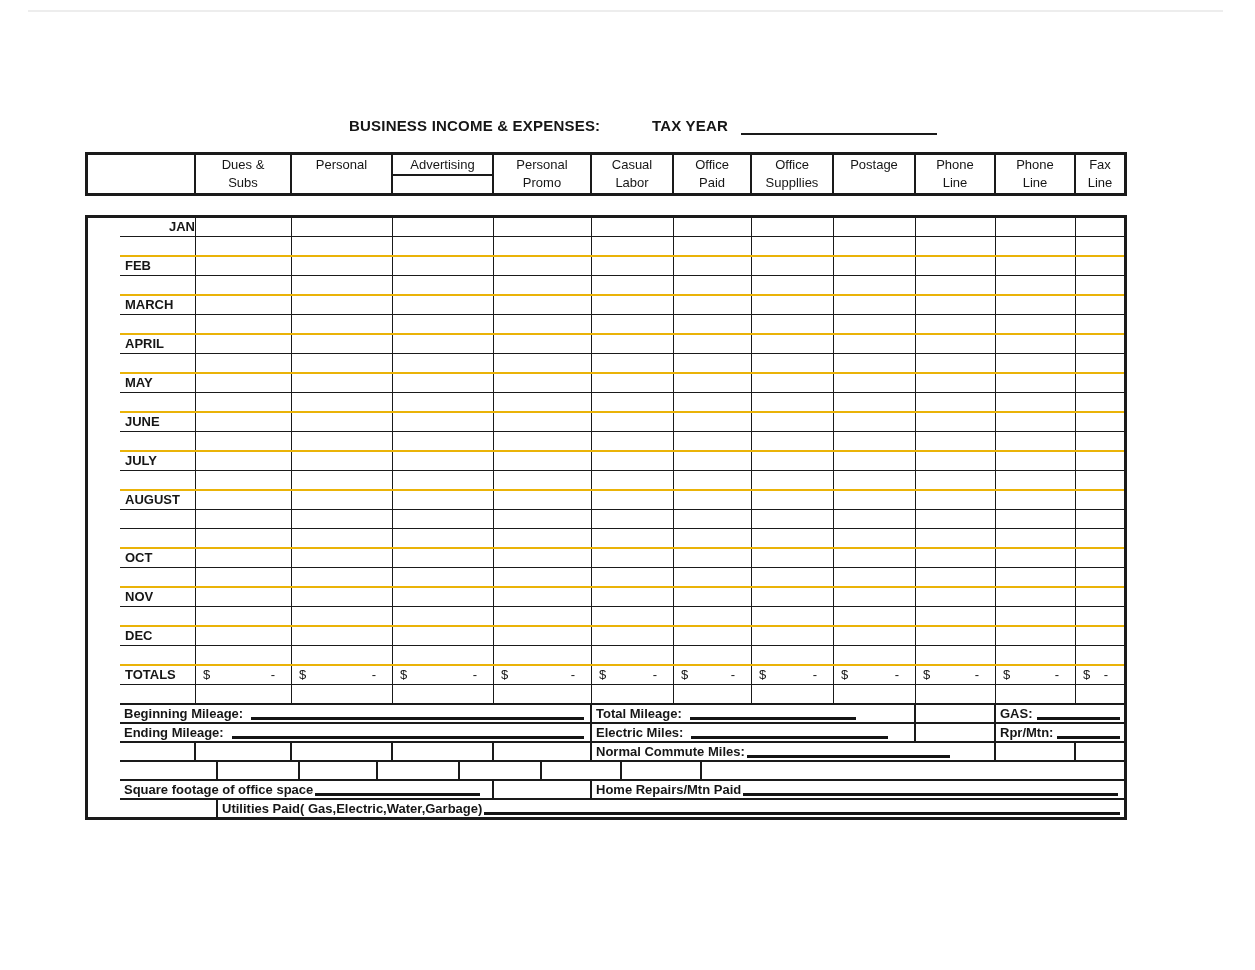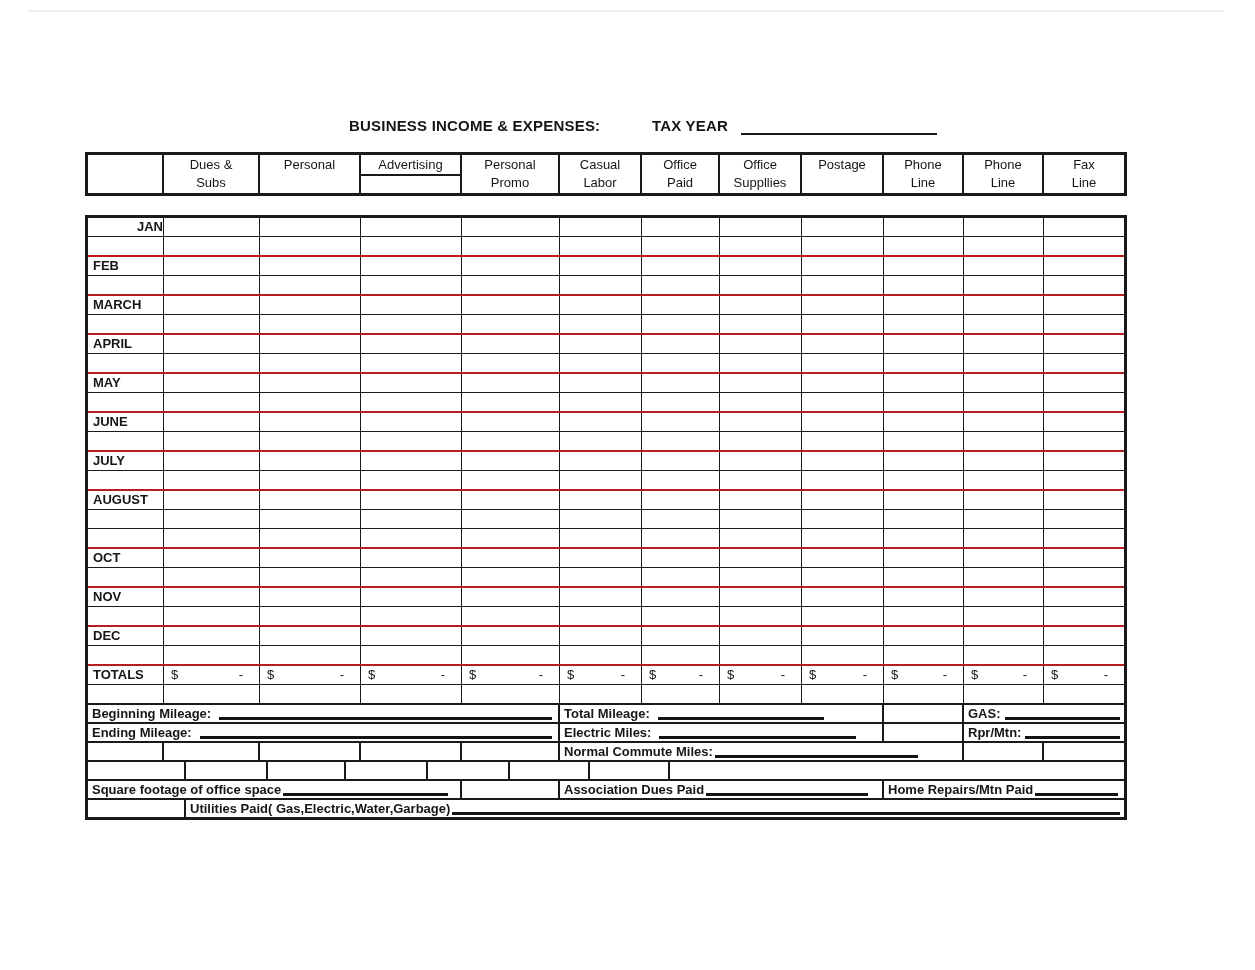--- a/index.html
+++ b/index.html
@@ -9,36 +9,36 @@
     -webkit-font-smoothing:antialiased;
   }
   .artifact { position:absolute; top:10px; left:28px; width:1195px; height:2px; background:#ededed; }
 
   
   .title-main { position:absolute; left:349px; top:117px; font-size:15px; font-weight:bold; letter-spacing:.2px; white-space:nowrap; }
   .title-taxyear { position:absolute; left:652px; top:117px; font-size:15px; font-weight:bold; letter-spacing:.2px; white-space:nowrap; }
   .taxyear-line { position:absolute; left:741px; top:133px; width:196px; height:0; border-bottom:2px solid #1a1a1a; }
 
   
-  .tbl { position:absolute; left:85px; width:1042px; box-sizing:border-box; border:3px solid #1a1a1a; background:#fff; }
+  .tbl { position:absolute; left:85px; width:1042px; box-sizing:border-box; border:3px solid #1a1a1a; background:#fff;padding-left:32px; }
 
   
   .hdr { top:152px; height:44px; display:flex; }
   .hcell { box-sizing:border-box; border-right:2px solid #1a1a1a; font-size:13px; line-height:18px; text-align:center;
            padding-top:1px; display:flex; flex-direction:column; align-items:center; overflow:hidden; flex-shrink:0; }
   .hcell:last-child { border-right:none; flex:1; }
   .hcell .l1, .hcell .l2 { display:block; width:100%; }
   .hcell.split .l1 { border-bottom:2px solid #1a1a1a; }
 
   
   .gridwrap { top:215px; }
   .row { display:flex; }
   .row > div { box-sizing:border-box; border-right:1px solid #1a1a1a; height:18px; flex-shrink:0; }
   .row > div:last-child { border-right:none; flex:1; }
-  .month-row { border-top:2px solid #b91c1c; }
+  .month-row { border-top:2px solid #eab308; }
   .sub-row { border-top:1px solid #1a1a1a; }
   #grid-rows .row:first-child { border-top:none; }
   .mlabel { font-size:13px; font-weight:bold; line-height:17px; padding-left:5px; white-space:nowrap; overflow:visible; }
   .tot-cell { display:flex; justify-content:space-between; padding:0 16px 0 7px; font-size:13px; line-height:17px; }
   .tot-cell span { pointer-events:none; }
 
   
   .frow { display:flex; border-top:2px solid #1a1a1a; }
   .frow > div { box-sizing:border-box; border-right:2px solid #1a1a1a; height:17px; flex-shrink:0;
                 display:flex; align-items:flex-end; overflow:hidden; }
@@ -547,24 +547,20 @@
     <div style="width:80px"></div>
     <div></div>
   </div>
 
   <div class="frow">
     <div style="width:374px">
       <span class="flabel">Square footage of office space</span>
       <span class="bl grow" style="margin:0 12px 2px 2px"></span>
     </div>
     <div style="width:98px"></div>
-    <div style="width:324px">
-      <span class="flabel">Association Dues Paid</span>
-      <span class="bl grow" style="margin:0 14px 2px 2px"></span>
-    </div>
     <div>
       <span class="flabel">Home Repairs/Mtn Paid</span>
       <span class="bl grow" style="margin:0 6px 2px 2px"></span>
     </div>
   </div>
 
   <div class="frow">
     <div style="width:98px"></div>
     <div>
       <span class="flabel">Utilities Paid( Gas,Electric,Water,Garbage)</span>

